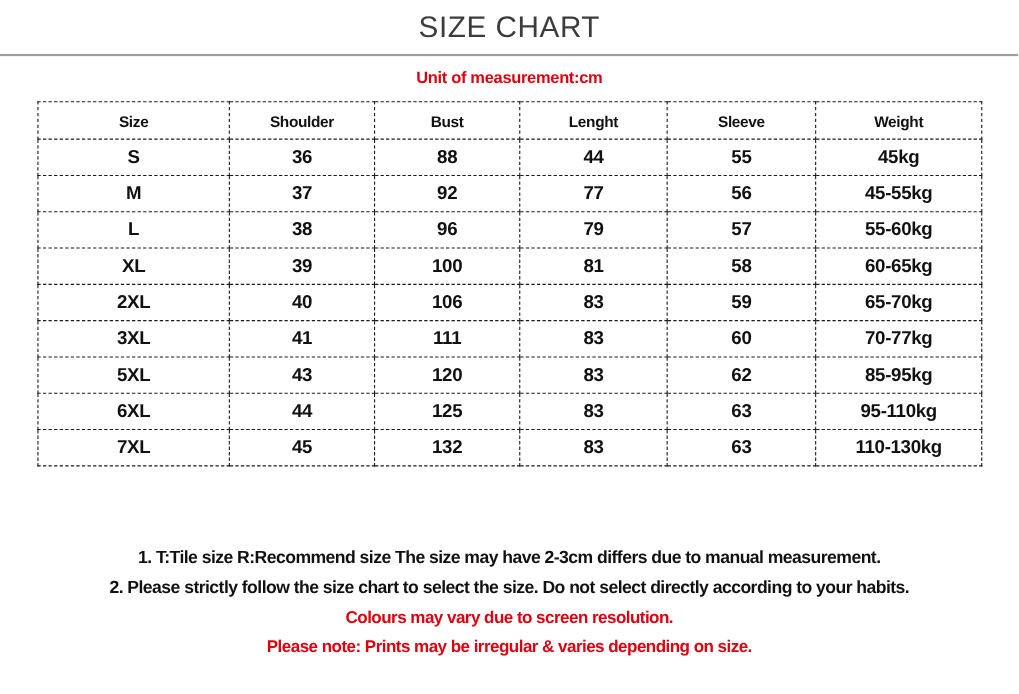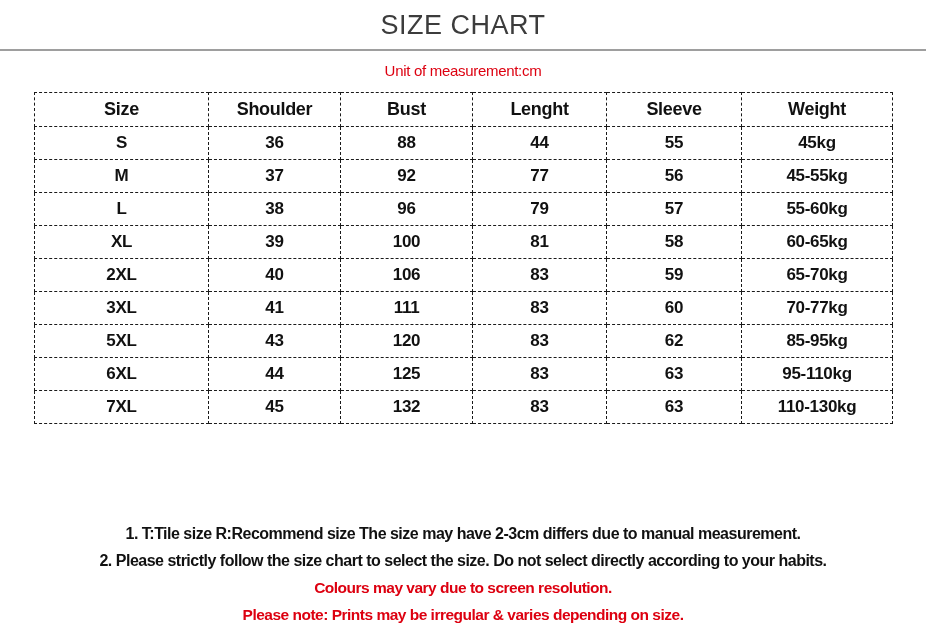--- a/index.html
+++ b/index.html
@@ -39,51 +39,50 @@
     border-top: 2px solid var(--divider-gray);
     margin: 0;
   }
   .subtitle {
     position: absolute;
     top: 62px;
     left: 0;
     width: 100%;
     text-align: center;
     font-size: 15px;
-    font-weight: normal;
+    font-weight: bold;
     letter-spacing: -0.3px;
     color: var(--accent-red);
   }
   .size-table {
     position: absolute;
     top: 92px;
     left: 34px;
     width: 859px;
     border-collapse: collapse;
     table-layout: fixed;
   }
   .size-table th, .size-table td {
     border: 1px dashed #1a1a1a;
     text-align: center;
     vertical-align: middle;
     font-weight: bold;
     color: var(--ink);
     letter-spacing: -0.3px;
     padding: 0;
   }
-  .size-table th { height: 34px; font-size: 18px; }
+  .size-table th { height: 34px; font-size: 14px; }
   .size-table td { height: 33px; font-size: 17px; }
   .notes {
     position: absolute;
     top: 494px;
     left: 0;
     width: 100%;
     text-align: center;
     font-weight: bold;
-    margin-top: 26px;
   }
   .note-line {
     font-size: 16px;
     letter-spacing: -0.5px;
     line-height: 27px;
     color: var(--ink);
   }
   .note-line.red {
     color: var(--accent-red);
     font-size: 15.5px;

